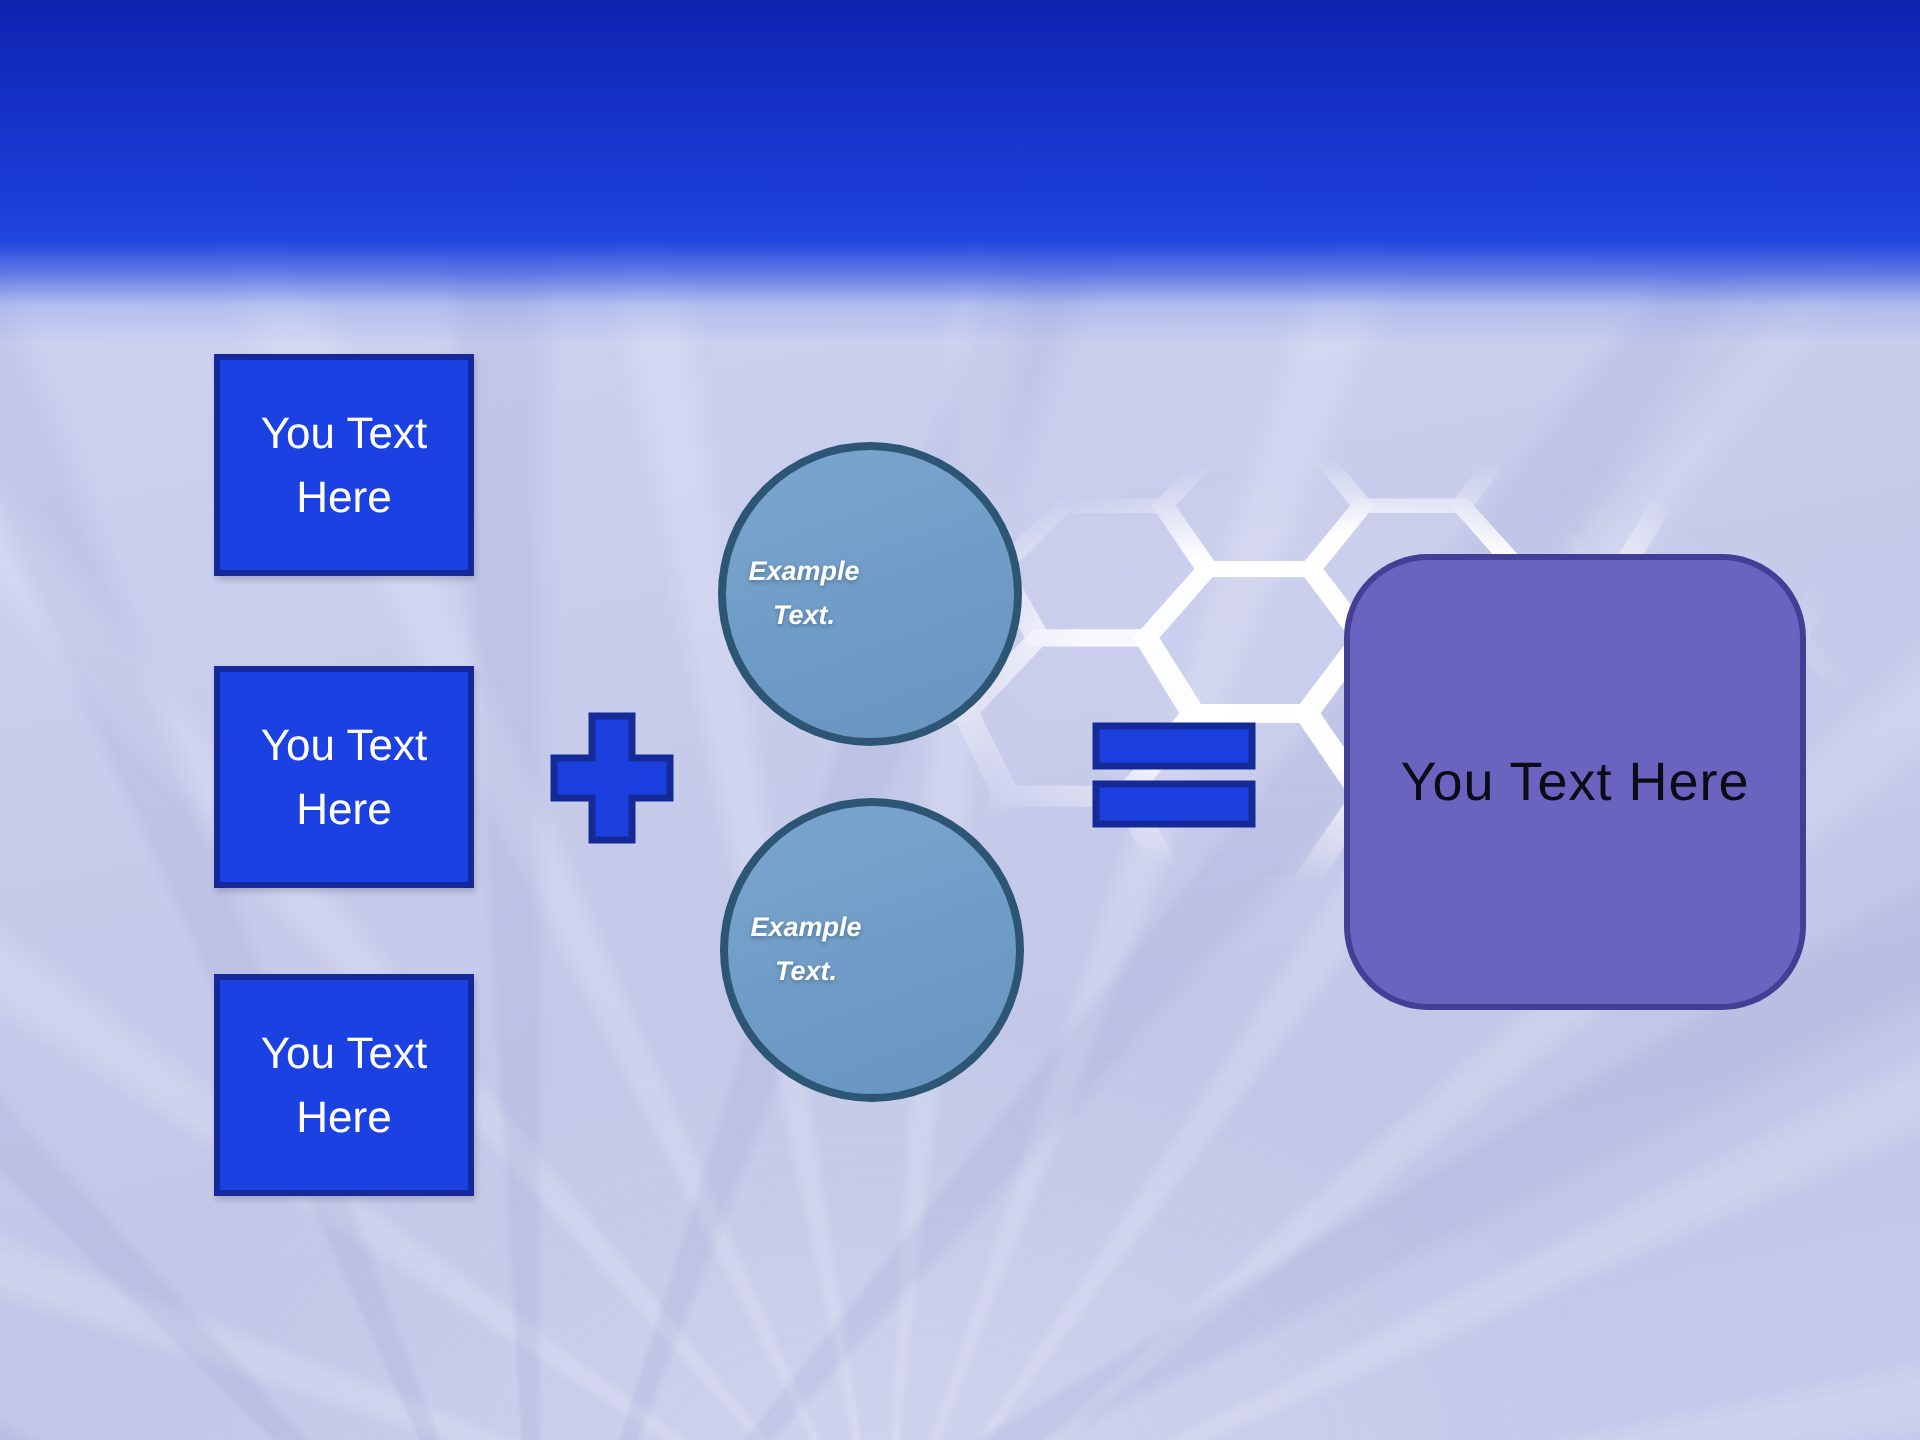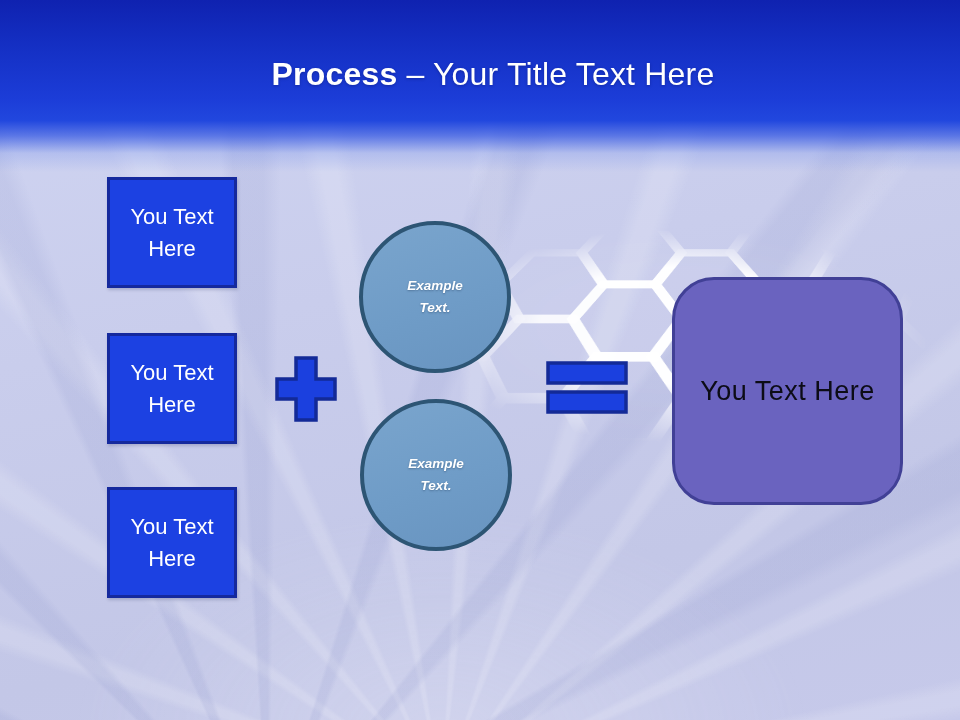--- a/index.html
+++ b/index.html
@@ -74,21 +74,21 @@
   .op { position:absolute; }
   .op-plus { left:275px; top:356px; }
   .op-equals { left:546px; top:361px; }
   .op path, .op rect { fill:#1b40df; stroke:#132a97; stroke-width:3.5; }
 
   
   .example-circle {
     position:absolute; width:152px; height:152px; border-radius:50%;
     background:linear-gradient(160deg, #7aa5cd 0%, #6f9cc7 55%, #6894c0 100%);
     border:4px solid #2d5574;
-    display:flex; align-items:center; justify-content:center; text-align:center;
+    display:flex; align-items:center; justify-content:flex-start; text-align:center;
     color:#ffffff; font-size:13.5px; font-weight:700; font-style:italic; line-height:1.65;
     text-shadow:0 1px 2px rgba(20,40,70,.35);
   }
   .example-circle .label-inner { width:78px; }
   .circle-1 { left:359px; top:221px; }
   .circle-2 { left:360px; top:399px; }
 
   
   .result-box {
     position:absolute; left:672px; top:277px; width:231px; height:228px;
@@ -128,21 +128,20 @@
         <polygon points="160,148 191,94 253,94 284,148 253,202 191,202"></polygon>
         <polygon points="160,256 191,202 253,202 284,256 253,310 191,310"></polygon>
         <polygon points="253,94 284,40 346,40 377,94 346,148 284,148"></polygon>
         <polygon points="253,202 284,148 346,148 377,202 346,256 284,256"></polygon>
         <polygon points="253,310 284,256 346,256 377,310 346,364 284,364"></polygon>
       </g>
     </svg>
   </div>
 
   <div class="header-band"></div>
-  <h1 class="slide-title"><span class="t-bold">Process</span><span class="t-rest">– Your Title Text Here</span></h1>
 
   <div class="input-box box-1">
     <span class="label-inner">You Text Here</span>
   </div>
   <div class="input-box box-2">
     <span class="label-inner">You Text Here</span>
   </div>
   <div class="input-box box-3">
     <span class="label-inner">You Text Here</span>
   </div>

